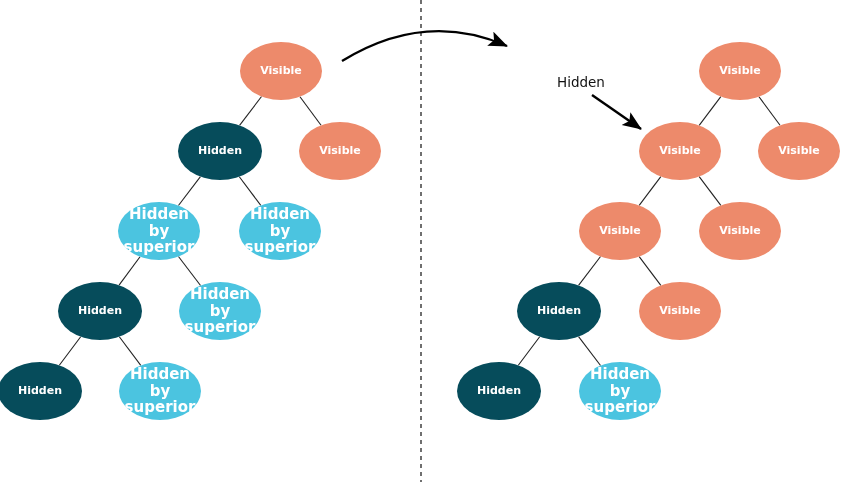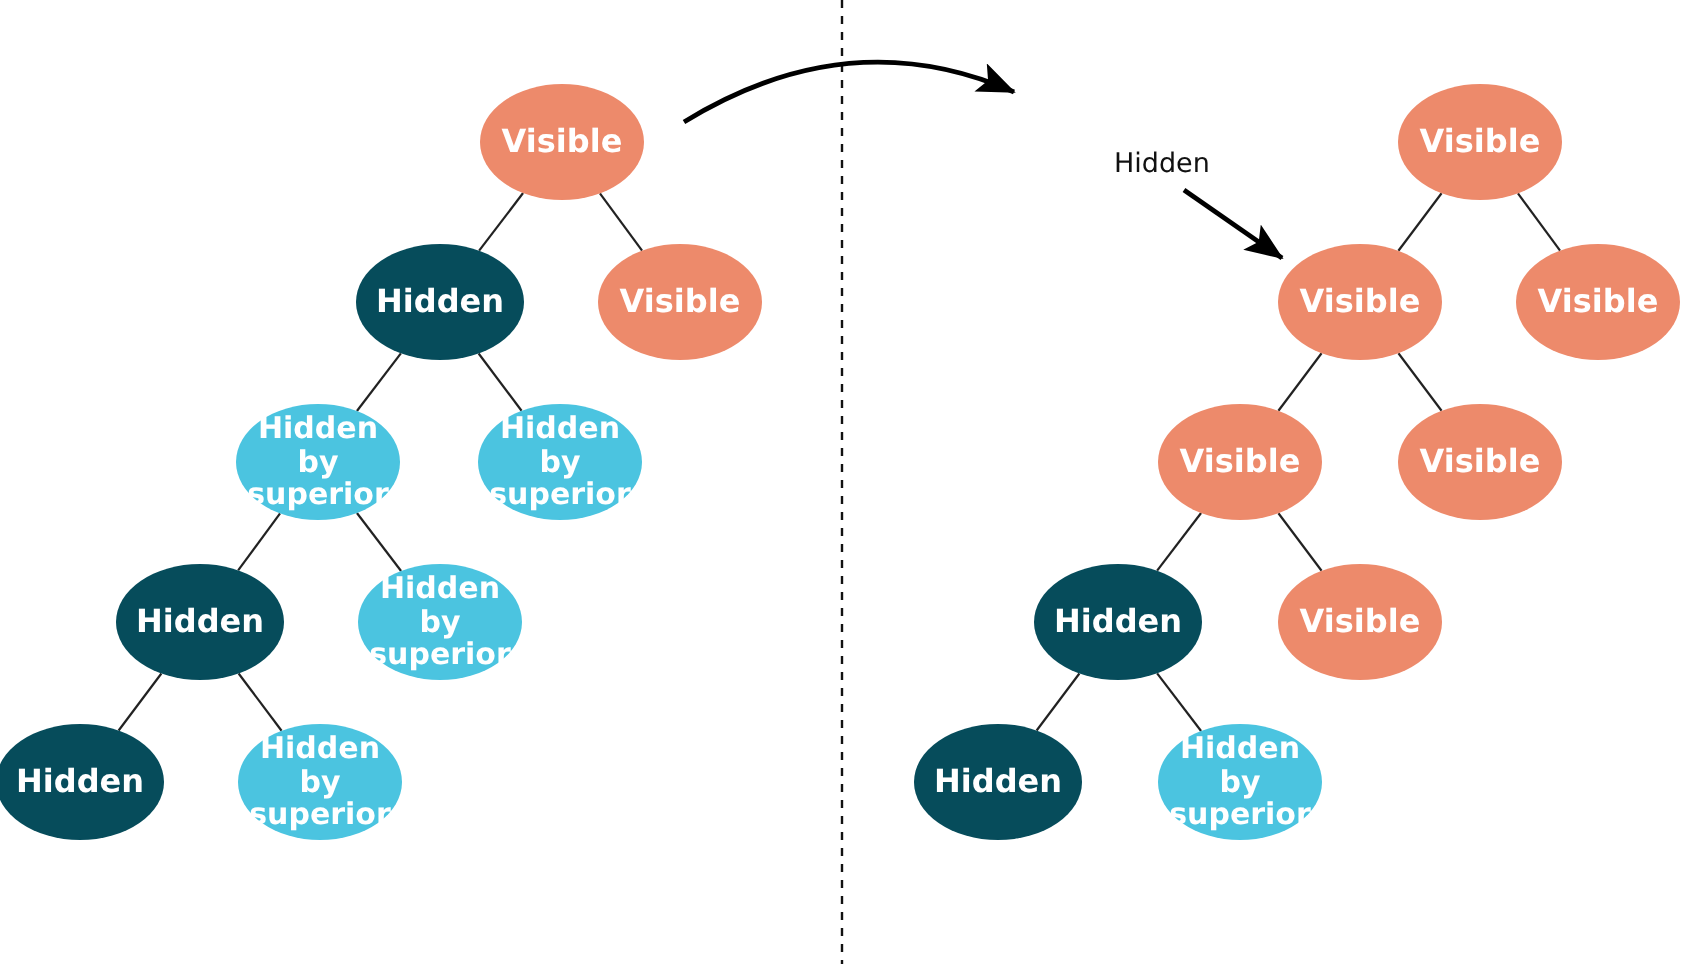--- a/index.html
+++ b/index.html
@@ -31,21 +31,21 @@
     align-items: center;
     justify-content: center;
     text-align: center;
     border-radius: 50%;
     color: #ffffff;
     font-weight: 700;
     line-height: 1.12;
     box-sizing: border-box;
     user-select: none;
   }
-  .node.one-line { font-size: 16px; }
+  .node.one-line { font-size: 11px; }
   .node.two-line { font-size: 15px; }
   .node-label { display: block; padding: 0 4px; }
   .annot-text {
     position: absolute;
     font-size: 13.5px;
     font-weight: 400;
     color: #111111;
     white-space: nowrap;
     user-select: none;
   }

